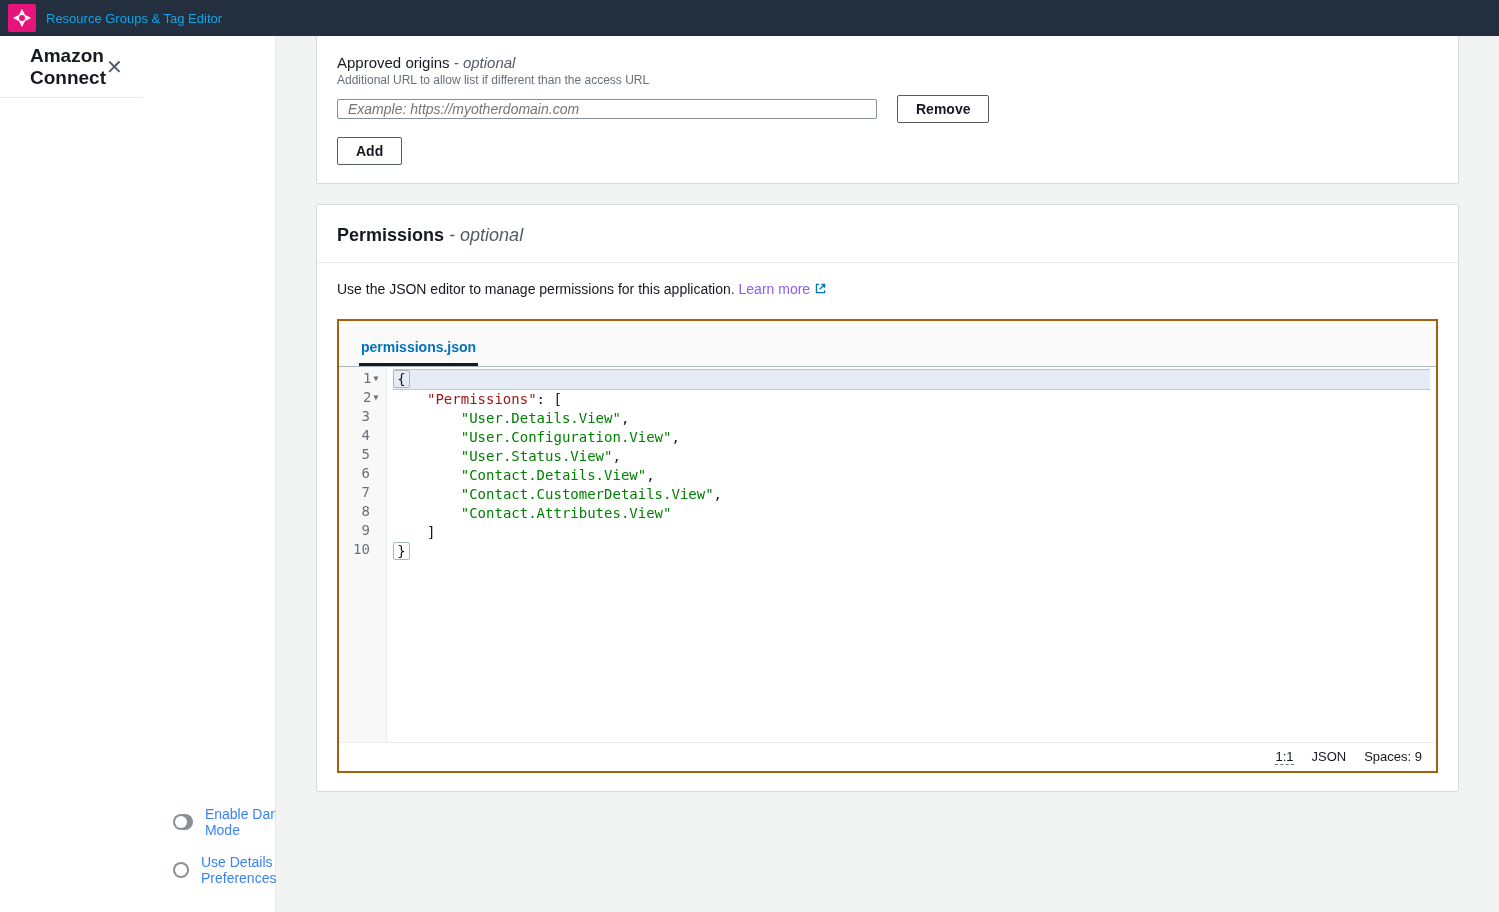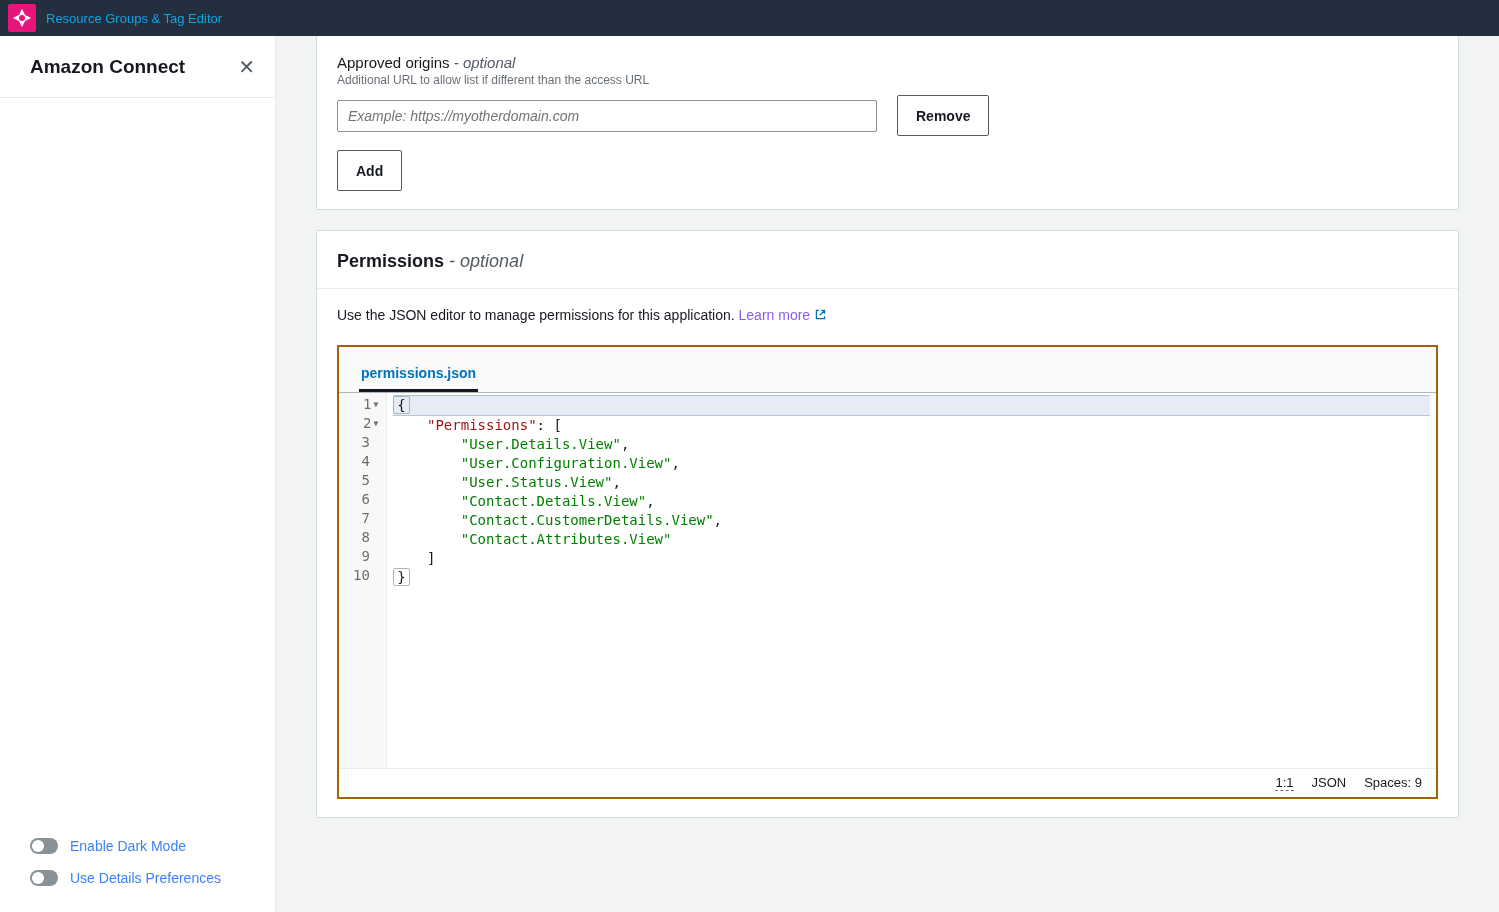--- a/index.html
+++ b/index.html
@@ -38,21 +38,21 @@
   .top-header .title { font-size: 13px; }
 
   
   .shell { flex: 1; display: flex; overflow: hidden; }
 
   
   .sidebar {
     width: 276px;
     border-right: 1px solid #e9ebed;
     display: flex;
-    flex-direction: column;
+    flex-direction: row;
   }
   .sidebar-header {
     height: 62px;
     border-bottom: 1px solid #e9ebed;
     display: flex;
     align-items: center;
     justify-content: space-between;
     padding: 0 20px 0 30px;
   }
   .sidebar-header h2 { font-size: 19px; font-weight: 700; }
@@ -151,31 +151,31 @@
     color: #545b64;
   }
   .field-desc {
     font-size: 12px;
     color: #687078;
     margin-top: 2px;
     margin-bottom: 8px;
   }
   .origin-row { display: flex; align-items: center; gap: 20px; }
   .text-input {
-    height: 32px;
+    height: 20px;
     border: 1px solid #879196;
     border-radius: 2px;
     padding: 0 10px;
     font-size: 14px;
     font-style: italic;
     color: #687078;
     width: 540px;
   }
   .btn {
-    height: 41px;
+    height: 28px;
     border: 1px solid #545b64;
     background: #ffffff;
     border-radius: 2px;
     padding: 0 18px;
     font-size: 14px;
     font-weight: 700;
     color: #16191f;
     cursor: pointer;
   }
   .add-row { margin-top: 14px; }

